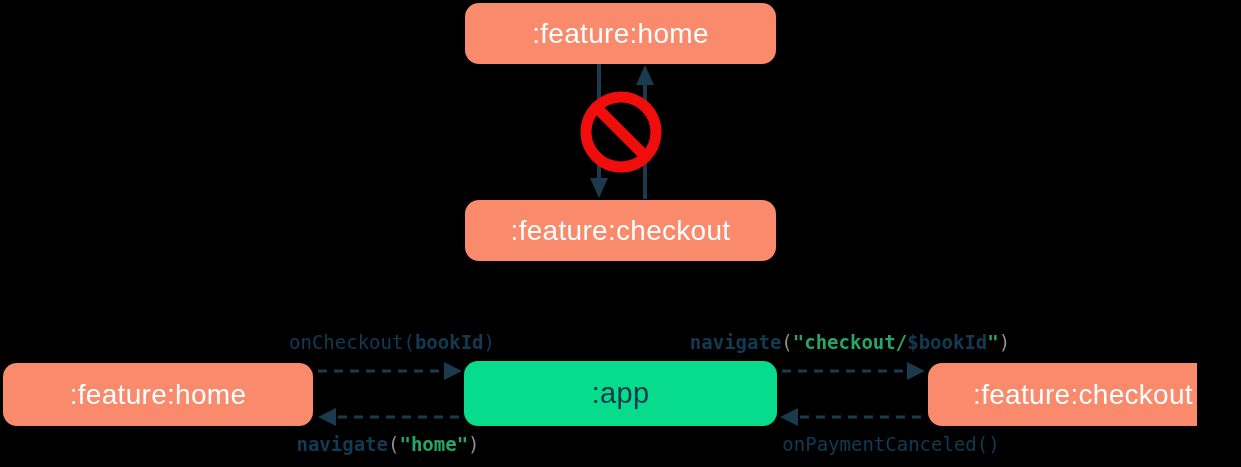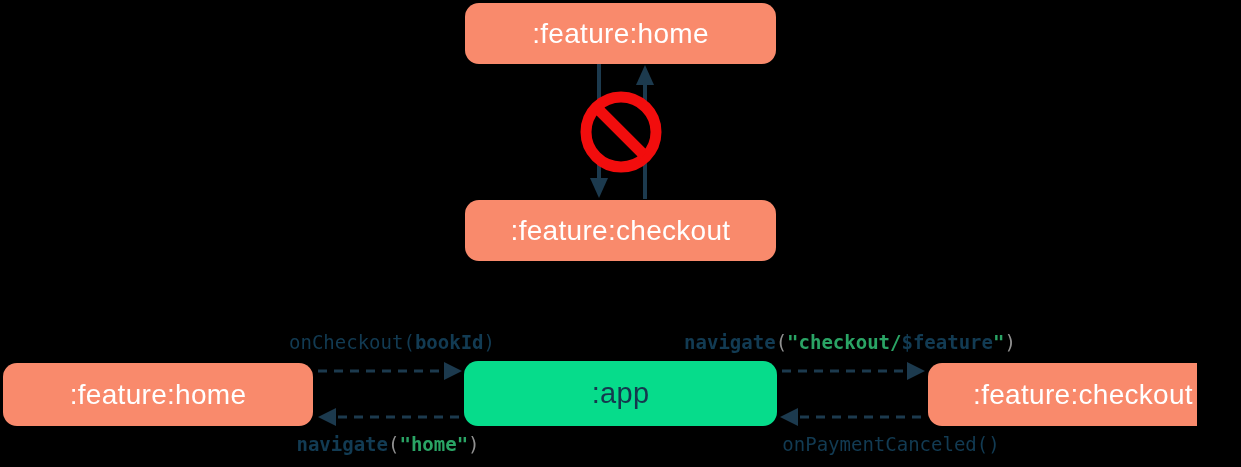--- a/index.html
+++ b/index.html
@@ -96,17 +96,17 @@
   </div>
 
   <div class="box feature" style="left:928px;top:363px;width:310px;height:63px;">
     <span>:feature:checkout</span>
   </div>
 
   <div class="code-label" style="left:392px;top:331px;"><span class="tok-fn">onCheckout(</span><span class="tok-bold">bookId</span><span class="tok-fn">)</span></div>
 
   <div class="code-label" style="left:388px;top:433px;"><span class="tok-bold">navigate</span><span class="tok-paren">(</span><span class="tok-str">"home"</span><span class="tok-paren">)</span></div>
 
-  <div class="code-label" style="left:850px;top:331px;"><span class="tok-bold">navigate</span><span class="tok-paren">(</span><span class="tok-str">"checkout/</span><span class="tok-var">$feature</span><span class="tok-str">"</span><span class="tok-paren">)</span></div>
+  <div class="code-label" style="left:850px;top:331px;"><span class="tok-bold">navigate</span><span class="tok-paren">(</span><span class="tok-str">"checkout/</span><span class="tok-var">$bookId</span><span class="tok-str">"</span><span class="tok-paren">)</span></div>
 
   <div class="code-label" style="left:891px;top:433px;"><span class="tok-fn">onPaymentCanceled()</span></div>
 
 </div>
 
 </body></html>

